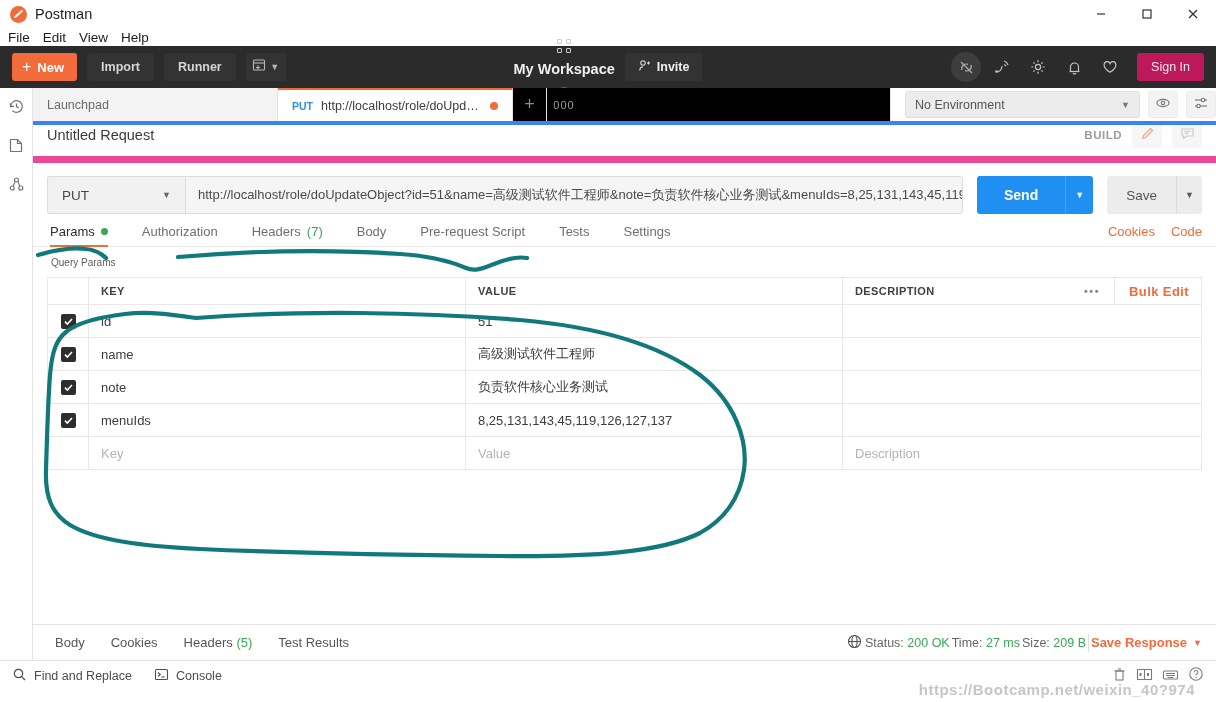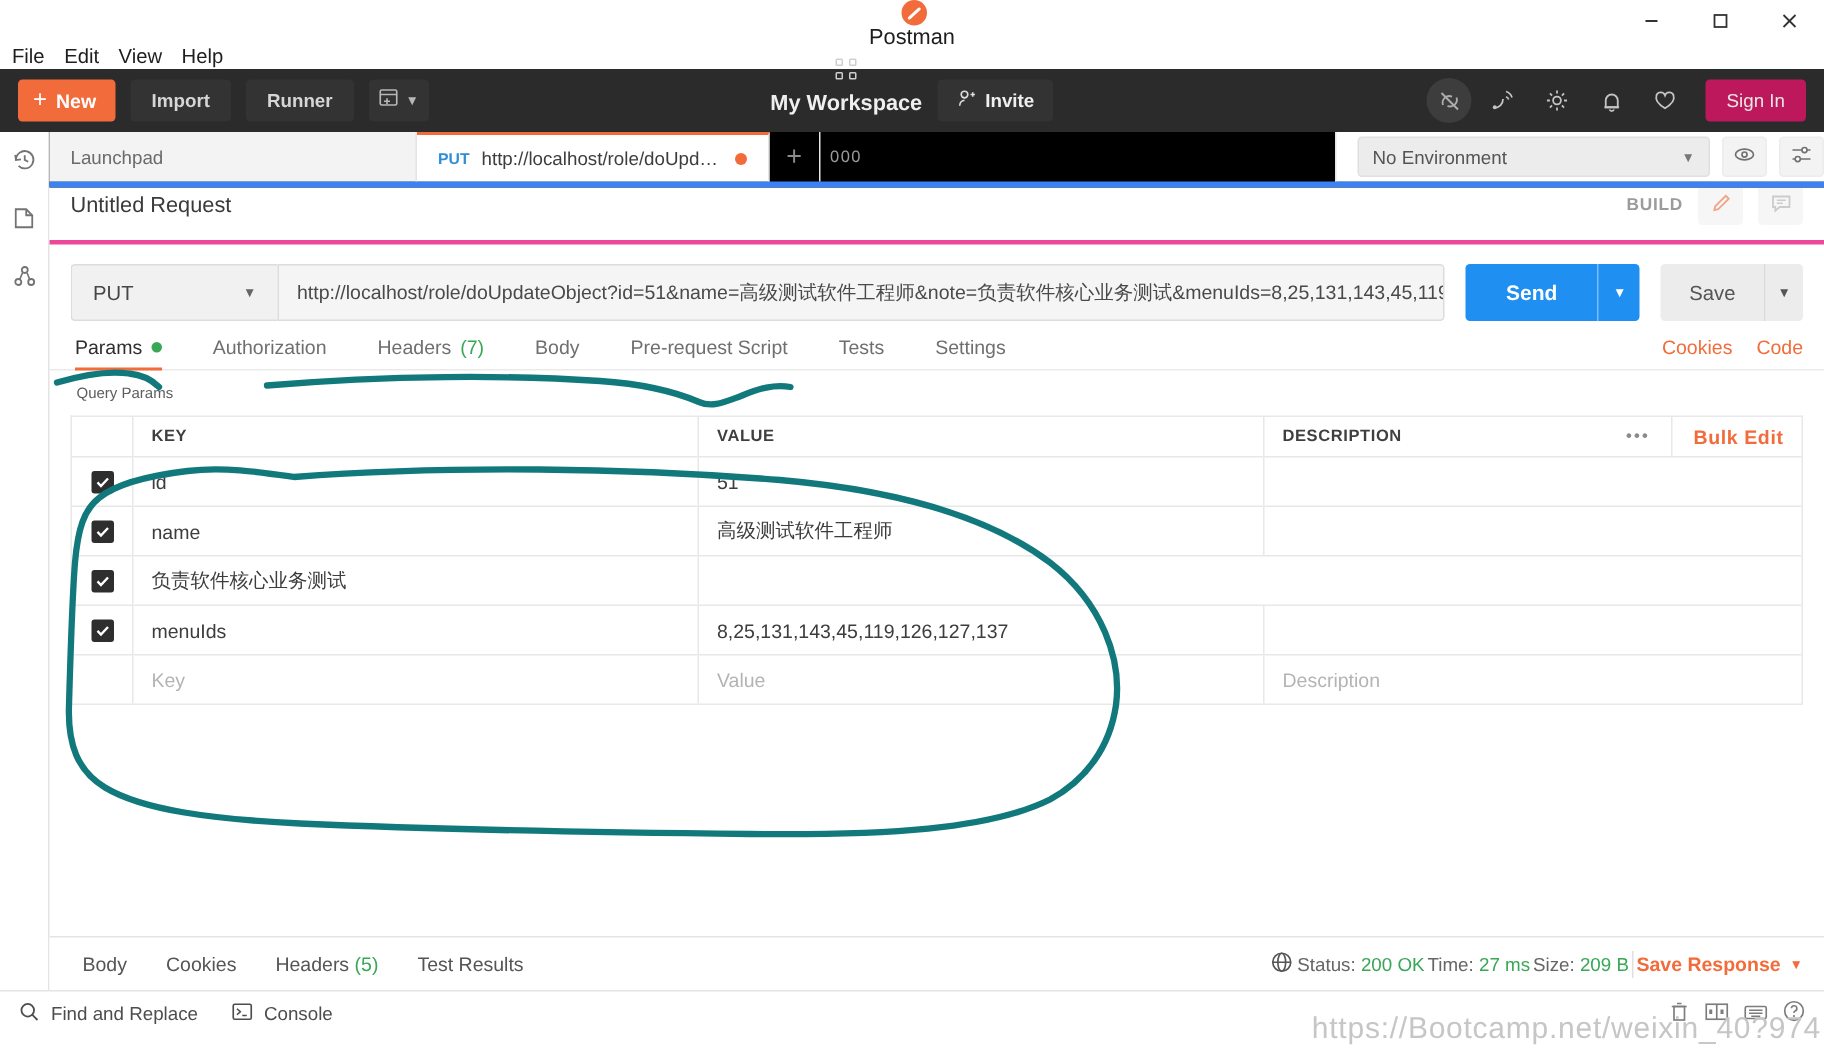--- a/index.html
+++ b/index.html
@@ -10,21 +10,21 @@
     font-size: 13px;
     background: #ffffff;
     overflow: hidden;
     position: relative;
     color: #2e2e2e;
   }
 
   
   .titlebar {
     height: 28px; display: flex; align-items: center;
-    background: #ffffff; position: relative; flex-direction: column;
+    background: #ffffff; position: relative;
   }
   .app-logo {
     width: 17px; height: 17px; border-radius: 50%;
     background: #f26b3a; margin-left: 10px; margin-right: 8px;
     position: relative; flex: none;
   }
   .app-logo::after {
     content: ""; position: absolute; left: 3px; top: 7.5px;
     width: 11px; height: 2px; background: #ffffff;
     transform: rotate(-42deg); border-radius: 1px;
@@ -143,21 +143,21 @@
   }
   .env-caret { margin-left: auto; font-size: 9px; color: #777; }
   .env-icon-btn {
     width: 30px; height: 27px; background: #f3f3f3; border: 1px solid #ececec; border-radius: 3px;
     display: flex; align-items: center; justify-content: center; color: #707070;
   }
 
   
   .req-title-row {
     height: 38px; display: flex; align-items: center; padding: 0 14px 12px 14px;
-    border-bottom: 3px solid #ec4899; background: #fff;
+    border-bottom: 7px solid #ec4899; background: #fff;
   }
   .req-title { font-size: 14.5px; color: #3b3b3b; }
   .build-label { margin-left: auto; font-size: 11.5px; color: #9b9b9b; letter-spacing: .5px; font-weight: bold;}
   .build-btn {
     width: 30px; height: 27px; background: #f6f6f6; border-radius: 3px; margin-left: 10px;
     display: flex; align-items: center; justify-content: center;
   }
 
   
   .url-row { display: flex; align-items: center; padding: 13px 14px 0 14px; gap: 0; }
@@ -257,22 +257,22 @@
   .statusbar {
     height: 30px; border-top: 1px solid #e4e4e4; display: flex; align-items: center;
     padding: 0 12px; gap: 0; background: #fff; font-size: 12.5px; color: #4d4d4d;
   }
   .sb-item { display: flex; align-items: center; gap: 7px; padding-right: 22px; }
   .sb-right { margin-left: auto; display: flex; align-items: center; gap: 9px; color: #7c7c7c; }
 
   
   .annot { position: absolute; left: 0; top: 0; pointer-events: none; }
   .watermark {
-    position: absolute; right: 2px; bottom: 4px; font-size: 20px; color: #c6c6c6;
-    letter-spacing: .5px; pointer-events: none; white-space: nowrap;
+    position: absolute; right: 21px; bottom: 4px; font-size: 15px; color: #c6c6c6;
+    letter-spacing: .5px; pointer-events: none; white-space: nowrap; font-weight: bold;
   }
 </style>
 </head>
 <body>
 
 <div class="titlebar">
   <div class="app-logo"></div>
   <div class="app-title">Postman</div>
   <div class="win-buttons">
     <div class="win-btn">
@@ -557,20 +557,21 @@
       </div>
 
       <div class="pt-row">
         <div class="pt-check">
           <span class="cbox">
             <svg width="11" height="11" viewBox="0 0 11 11">
                 <polyline points="2,5.6 4.3,8 9,3" fill="none" stroke="#fff" stroke-width="1.6"></polyline>
               </svg>
           </span>
         </div>
+        <div class="pt-key">note</div>
         <div class="pt-val">负责软件核心业务测试</div>
         <div class="pt-desc"></div>
       </div>
 
       <div class="pt-row">
         <div class="pt-check">
           <span class="cbox">
             <svg width="11" height="11" viewBox="0 0 11 11">
                 <polyline points="2,5.6 4.3,8 9,3" fill="none" stroke="#fff" stroke-width="1.6"></polyline>
               </svg>

